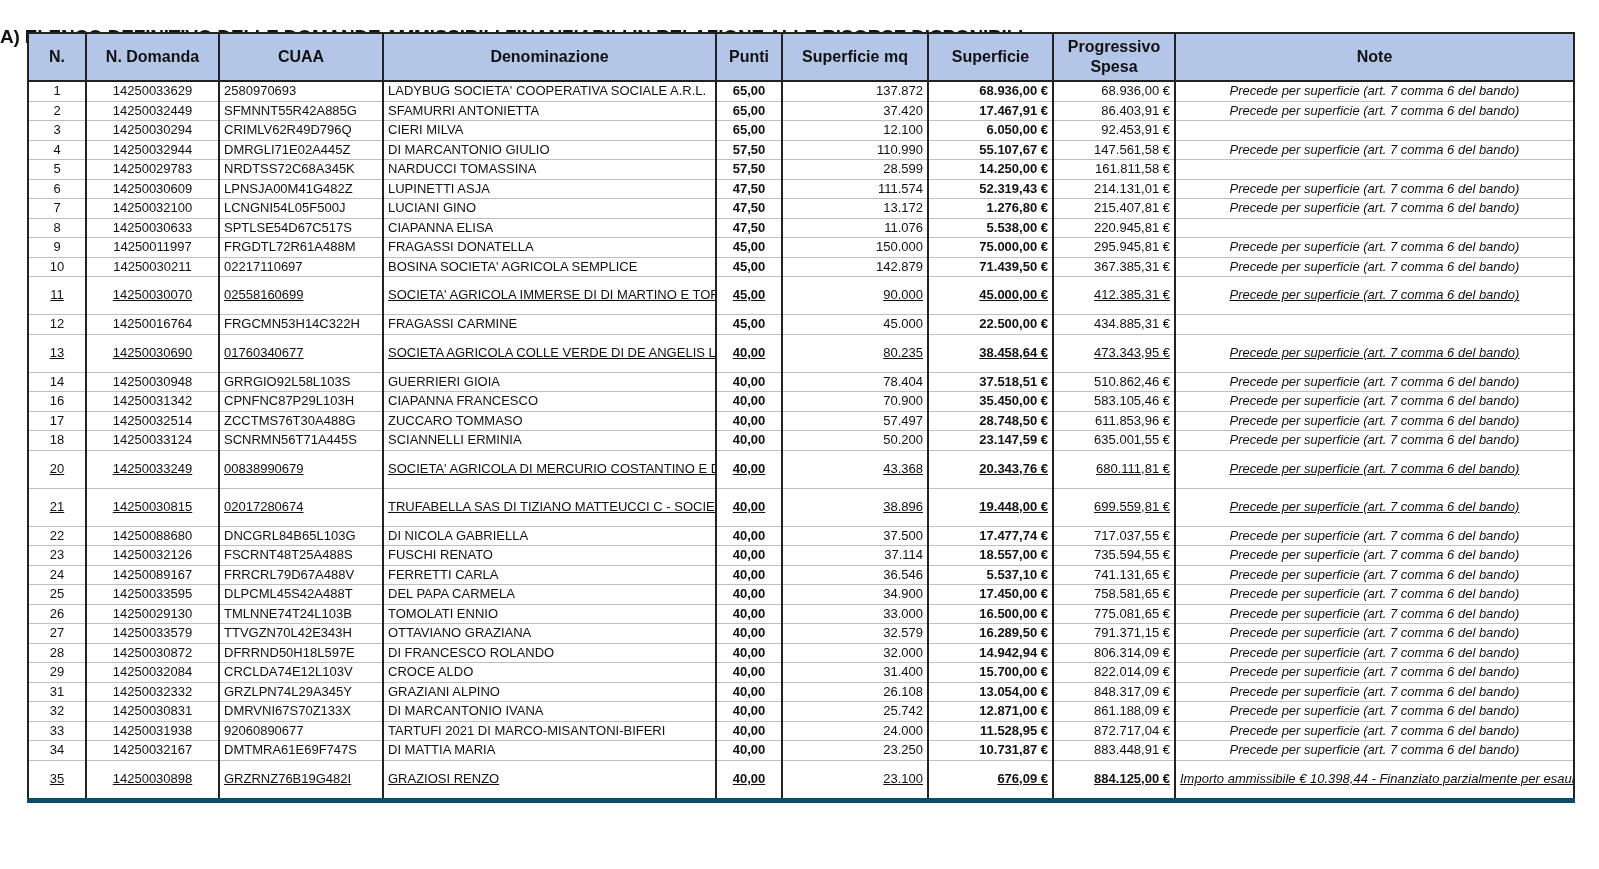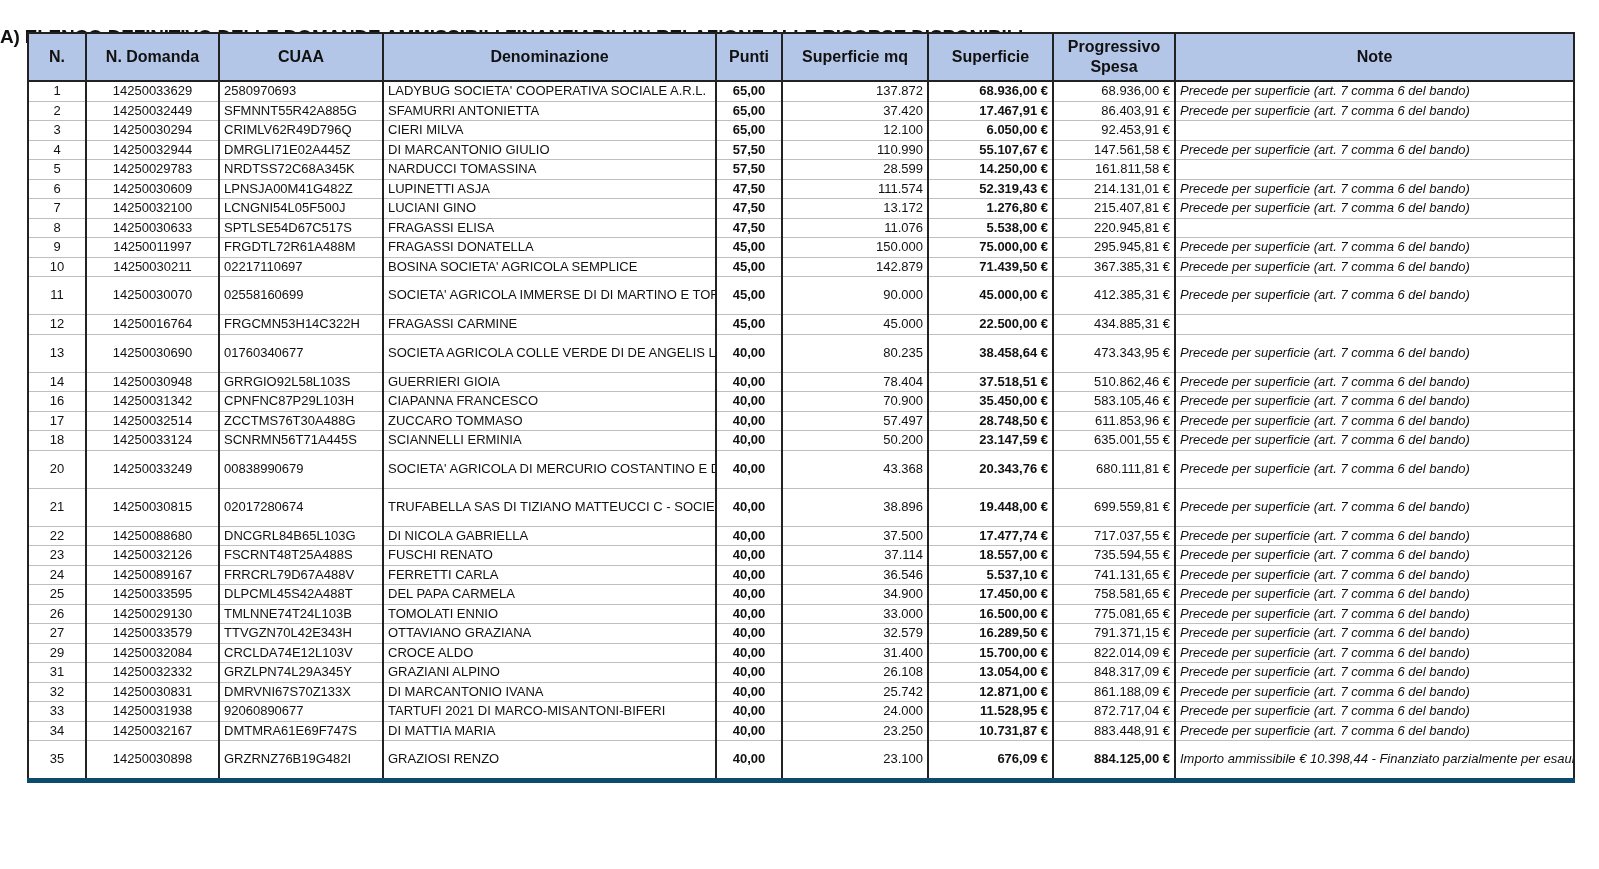--- a/index.html
+++ b/index.html
@@ -16,27 +16,27 @@
   }
   table.grid th {
     background: #b4c6e7; font-weight: bold; font-size: 16px; height: 46px;
     border: 2px solid #222; text-align: center; line-height: 20px; padding: 0 2px;
   }
   table.grid td {
     border-left: 2px solid #222; border-right: 2px solid #222;
     border-bottom: 1px solid #bfbfbf; padding: 0 4px; line-height: 18.5px; height: 18px;
     white-space: nowrap; overflow: hidden;
   }
-  table.grid tr.tall td { height: 37px; }
+  table.grid tr.tall td { height: 37px; text-decoration: underline; }
   table.grid tr:last-child td { border-bottom: 5px solid #0c4a6e; }
   td.c { text-align: center; }
   td.r { text-align: right; padding-right: 14px; }
   td.b { font-weight: bold; }
   td.name { white-space: normal; line-height: 18.5px; }
-  td.note { font-style: italic; text-align: left; white-space: normal; line-height: 18.5px; }
+  td.note { font-style: italic; text-align: center; white-space: normal; line-height: 18.5px; }
 </style>
 </head>
 <body>
 
 <div class="title">A) ELENCO DEFINITIVO DELLE DOMANDE AMMISSIBILI FINANZIABILI IN RELAZIONE ALLE RISORSE DISPONIBILI</div>
 
 <table class="grid">
   <colgroup>
     <col style="width:58px">
       <col style="width:133px">
@@ -136,21 +136,21 @@
         <td class="c b">47,50</td>
         <td class="r">13.172</td>
         <td class="r b">1.276,80 €</td>
         <td class="r">215.407,81 €</td>
         <td class="note">Precede per superficie (art. 7 comma 6 del bando)</td>
       </tr>
       <tr>
         <td class="c">8</td>
         <td class="c">14250030633</td>
         <td class="">SPTLSE54D67C517S</td>
-        <td class="name">FRAGASSI ELISA</td>
+        <td class="name">CIAPANNA ELISA</td>
         <td class="c b">47,50</td>
         <td class="r">11.076</td>
         <td class="r b">5.538,00 €</td>
         <td class="r">220.945,81 €</td>
         <td class="note"></td>
       </tr>
       <tr>
         <td class="c">9</td>
         <td class="c">14250011997</td>
         <td class="">FRGDTL72R61A488M</td>
@@ -331,20 +331,31 @@
         <td class="c">14250033579</td>
         <td class="">TTVGZN70L42E343H</td>
         <td class="name">OTTAVIANO GRAZIANA</td>
         <td class="c b">40,00</td>
         <td class="r">32.579</td>
         <td class="r b">16.289,50 €</td>
         <td class="r">791.371,15 €</td>
         <td class="note">Precede per superficie (art. 7 comma 6 del bando)</td>
       </tr>
       <tr>
+        <td class="c">28</td>
+        <td class="c">14250030872</td>
+        <td class="">DFRRND50H18L597E</td>
+        <td class="name">DI FRANCESCO ROLANDO</td>
+        <td class="c b">40,00</td>
+        <td class="r">32.000</td>
+        <td class="r b">14.942,94 €</td>
+        <td class="r">806.314,09 €</td>
+        <td class="note">Precede per superficie (art. 7 comma 6 del bando)</td>
+      </tr>
+      <tr>
         <td class="c">29</td>
         <td class="c">14250032084</td>
         <td class="">CRCLDA74E12L103V</td>
         <td class="name">CROCE ALDO</td>
         <td class="c b">40,00</td>
         <td class="r">31.400</td>
         <td class="r b">15.700,00 €</td>
         <td class="r">822.014,09 €</td>
         <td class="note">Precede per superficie (art. 7 comma 6 del bando)</td>
       </tr>

